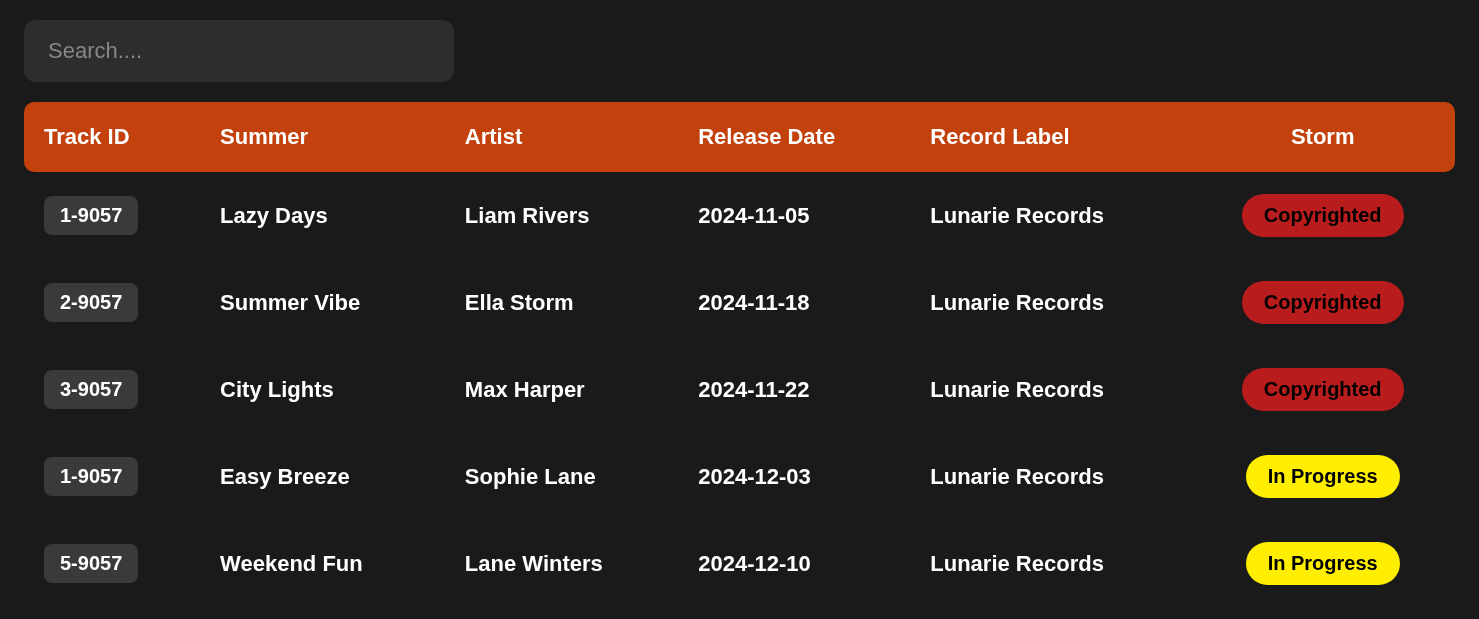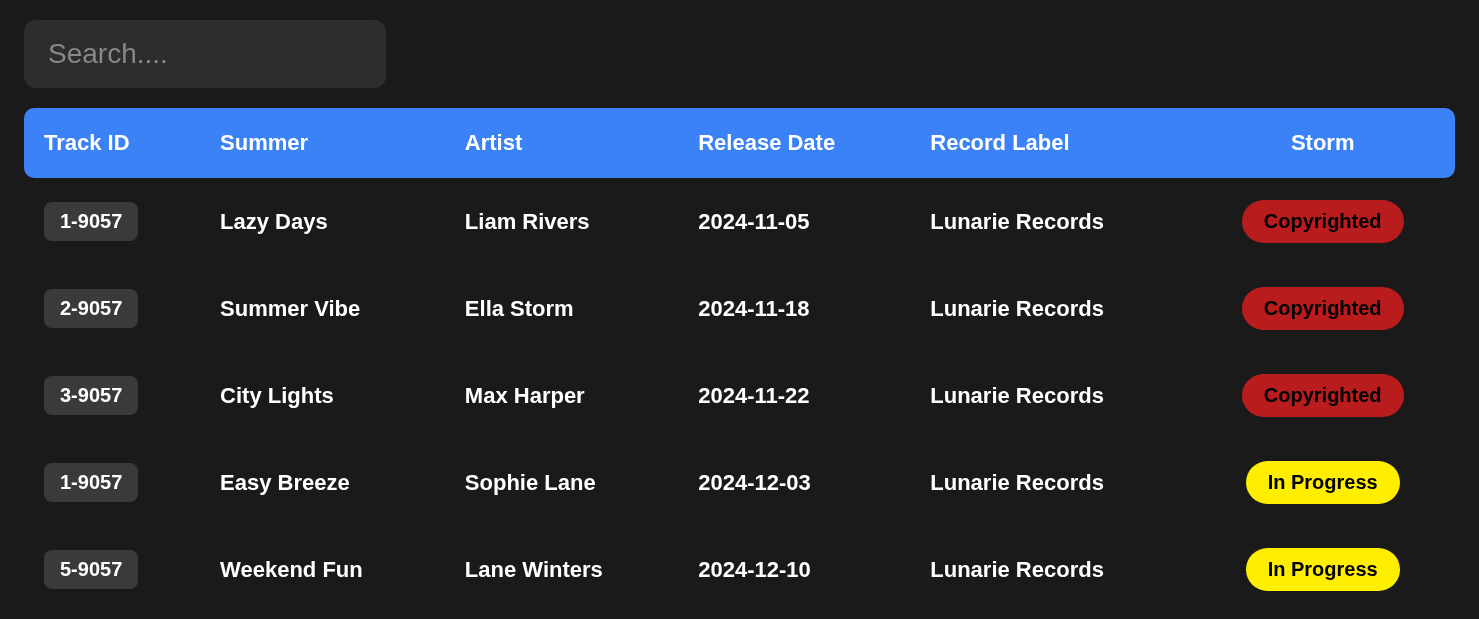--- a/index.html
+++ b/index.html
@@ -19,42 +19,42 @@
 
     .search-container {
       margin-bottom: 20px;
     }
 
     .search-input {
       background-color: #2d2d2d;
       border: none;
       border-radius: 12px;
       color: #eab308;
-      font-size: 28px;
+      font-size: 22px;
       padding: 18px 24px;
-      width: 362px;
+      width: 430px;
       outline: none;
     }
 
     .search-input::placeholder {
       color: #888888;
     }
 
     .table-container {
       width: 100%;
     }
 
     table {
       width: 100%;
       border-collapse: separate;
       border-spacing: 0;
     }
 
     thead tr {
-      background-color: #3b82f6;
+      background-color: #c2410c;
       border-radius: 10px;
     }
 
     thead th {
       padding: 22px 20px;
       text-align: left;
       font-size: 22px;
       font-weight: 600;
       color: #ffffff;
     }

